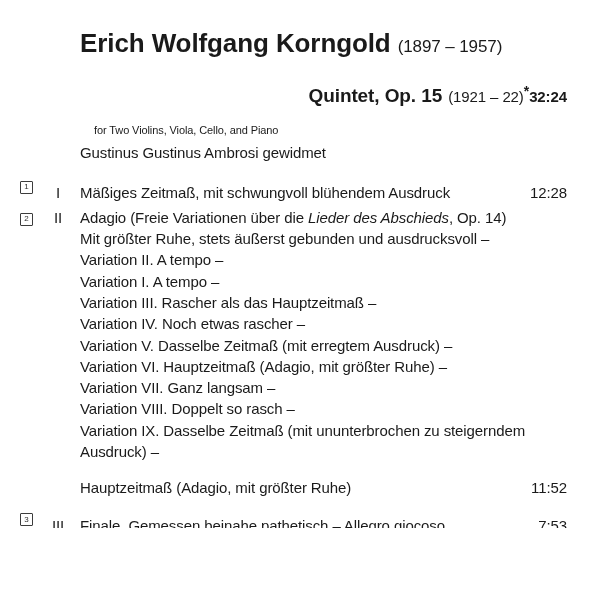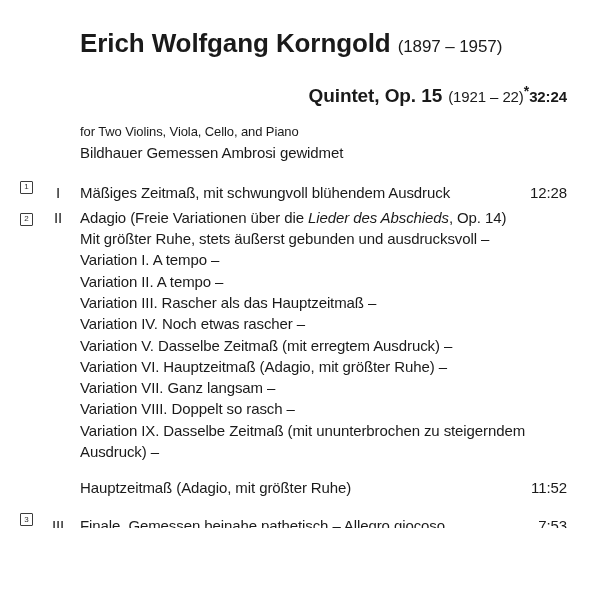--- a/index.html
+++ b/index.html
@@ -58,22 +58,22 @@
   .work-duration { font-size: 15px; font-weight: 700; }
 
   .work-keys {
     position: absolute;
     left: 80px; top: 107px;
     font-size: 13px;
     white-space: nowrap;
   }
   .work-instr {
     position: absolute;
-    left: 80px; top: 124px;
-    font-size: 13px;
+    left: 94px; top: 124px;
+    font-size: 11px;
     white-space: nowrap;
   }
   .work-dedication {
     position: absolute;
     left: 80px; top: 144px;
     font-size: 15px;
     white-space: nowrap;
   }
 
   
@@ -140,21 +140,21 @@
   </div>
 
   <div class="work-title-row">
     <span>
       <span class="work-title">Quintet, Op. 15</span><span class="work-years">(1921 – 22)</span><span class="footnote-asterisk">*</span>
     </span>
     <span class="work-duration">32:24</span>
   </div>
 
   <div class="work-instr">for Two Violins, Viola, Cello, and Piano</div>
-  <div class="work-dedication">Bildhauer Gemessen Ambrosi gewidmet</div>
+  <div class="work-dedication">Gustinus Gustinus Ambrosi gewidmet</div>
 
   <div class="tracklist">
 
     <div class="row">
       <span class="cell-box"><span class="trackbox">1</span></span>
       <span class="cell-roman">I</span>
       <span class="cell-text">Mäßiges Zeitmaß, mit schwungvoll blühendem Ausdruck</span>
       <span class="cell-time">12:28</span>
     </div>
 
@@ -167,27 +167,27 @@
 
     <div class="row">
       <span class="cell-box"></span>
         <span class="cell-roman"></span>
       <span class="cell-text">Mit größter Ruhe, stets äußerst gebunden und ausdrucksvoll –</span>
       <span class="cell-time"></span>
     </div>
     <div class="row">
       <span class="cell-box"></span>
         <span class="cell-roman"></span>
+      <span class="cell-text">Variation II. A tempo –</span>
+      <span class="cell-time"></span>
+    </div>
+    <div class="row">
+      <span class="cell-box"></span>
+        <span class="cell-roman"></span>
       <span class="cell-text">Variation I. A tempo –</span>
-      <span class="cell-time"></span>
-    </div>
-    <div class="row">
-      <span class="cell-box"></span>
-        <span class="cell-roman"></span>
-      <span class="cell-text">Variation II. A tempo –</span>
       <span class="cell-time"></span>
     </div>
     <div class="row">
       <span class="cell-box"></span>
         <span class="cell-roman"></span>
       <span class="cell-text">Variation III. Rascher als das Hauptzeitmaß –</span>
       <span class="cell-time"></span>
     </div>
     <div class="row">
       <span class="cell-box"></span>

